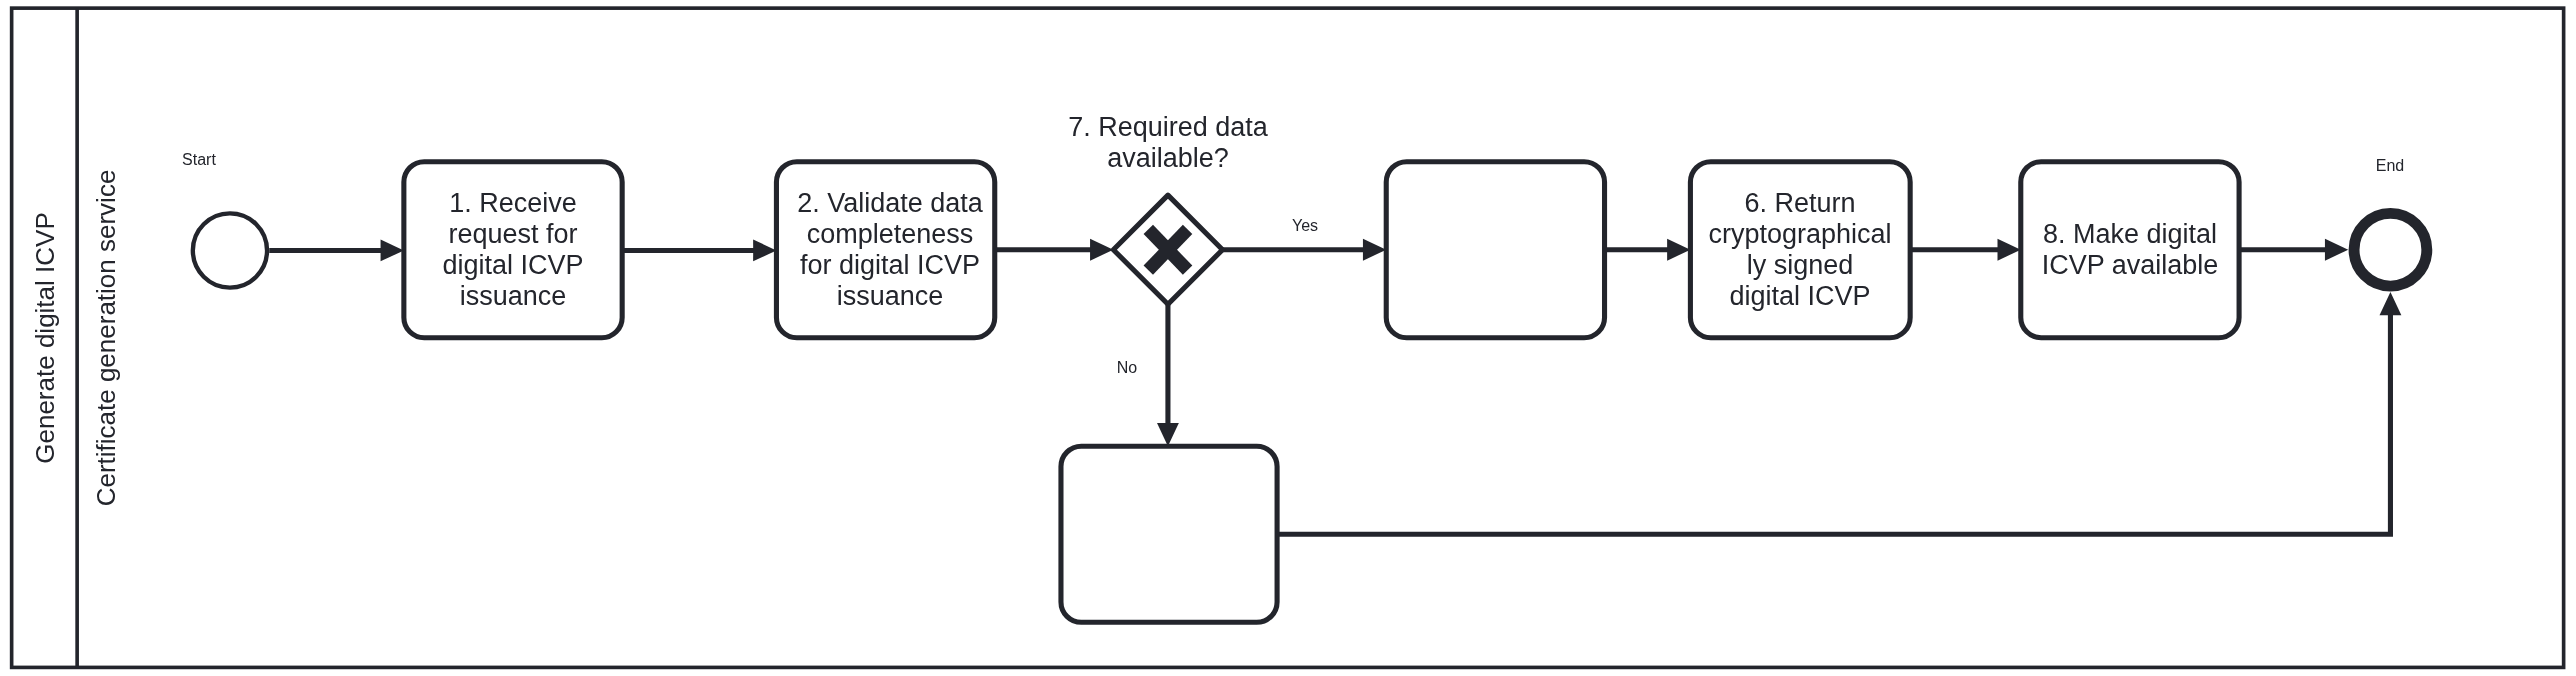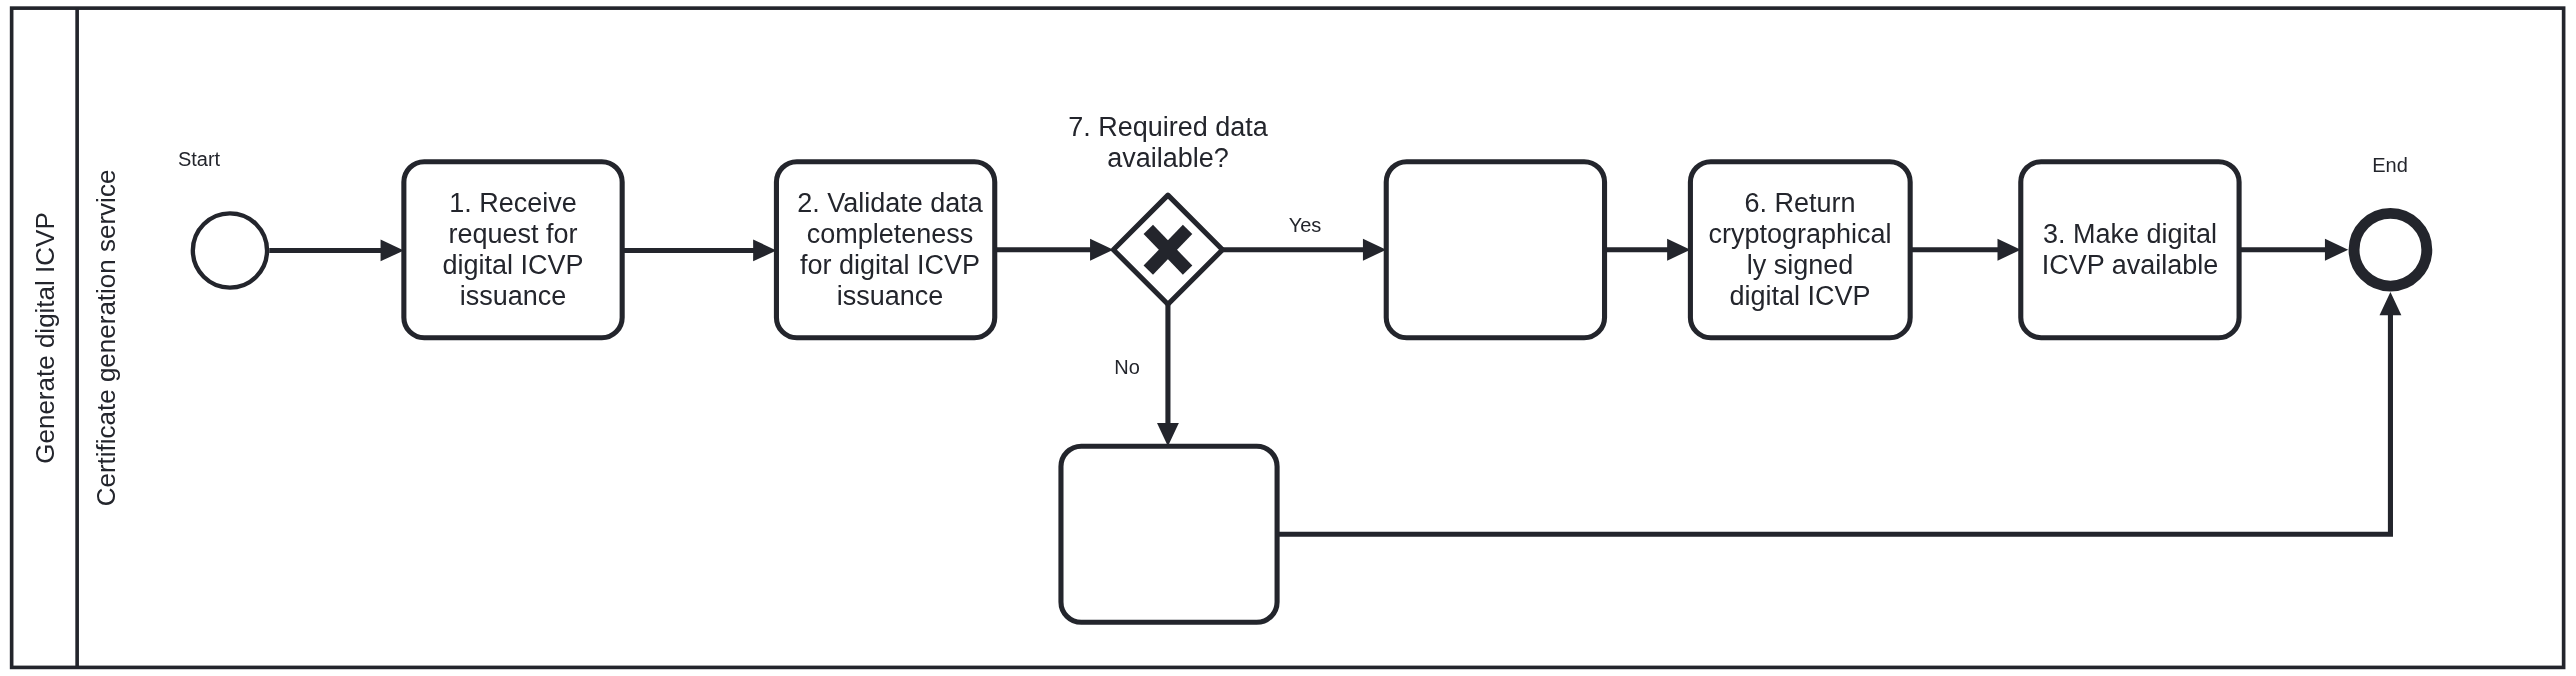--- a/index.html
+++ b/index.html
@@ -19,21 +19,21 @@
     background: #ffffff;
   }
   .canvas > svg {
     position: absolute;
     left: 0;
     top: 0;
   }
   .label {
     position: absolute;
     transform: translate(-50%, -50%);
-    font-size: 20px;
+    font-size: 16px;
     line-height: 25px;
     white-space: nowrap;
     color: #23252c;
   }
   .v-label {
     position: absolute;
     transform: translate(-50%, -50%) rotate(-90deg);
     font-size: 26px;
     white-space: nowrap;
     color: #23252c;
@@ -164,19 +164,19 @@
 
 
   <div class="task-text" style="left:1690px; top:162px; width:220px; height:176px;justify-content:center;">
     <div>6. Return</div>
     <div>cryptographical</div>
     <div>ly signed</div>
     <div>digital ICVP</div>
   </div>
 
   <div class="task-text" style="left:2021px; top:162px; width:218px; height:176px;">
-    <div>3. Make digital</div>
+    <div>8. Make digital</div>
     <div>ICVP available</div>
   </div>
 
 
 </div>
 
 
 </body></html>

